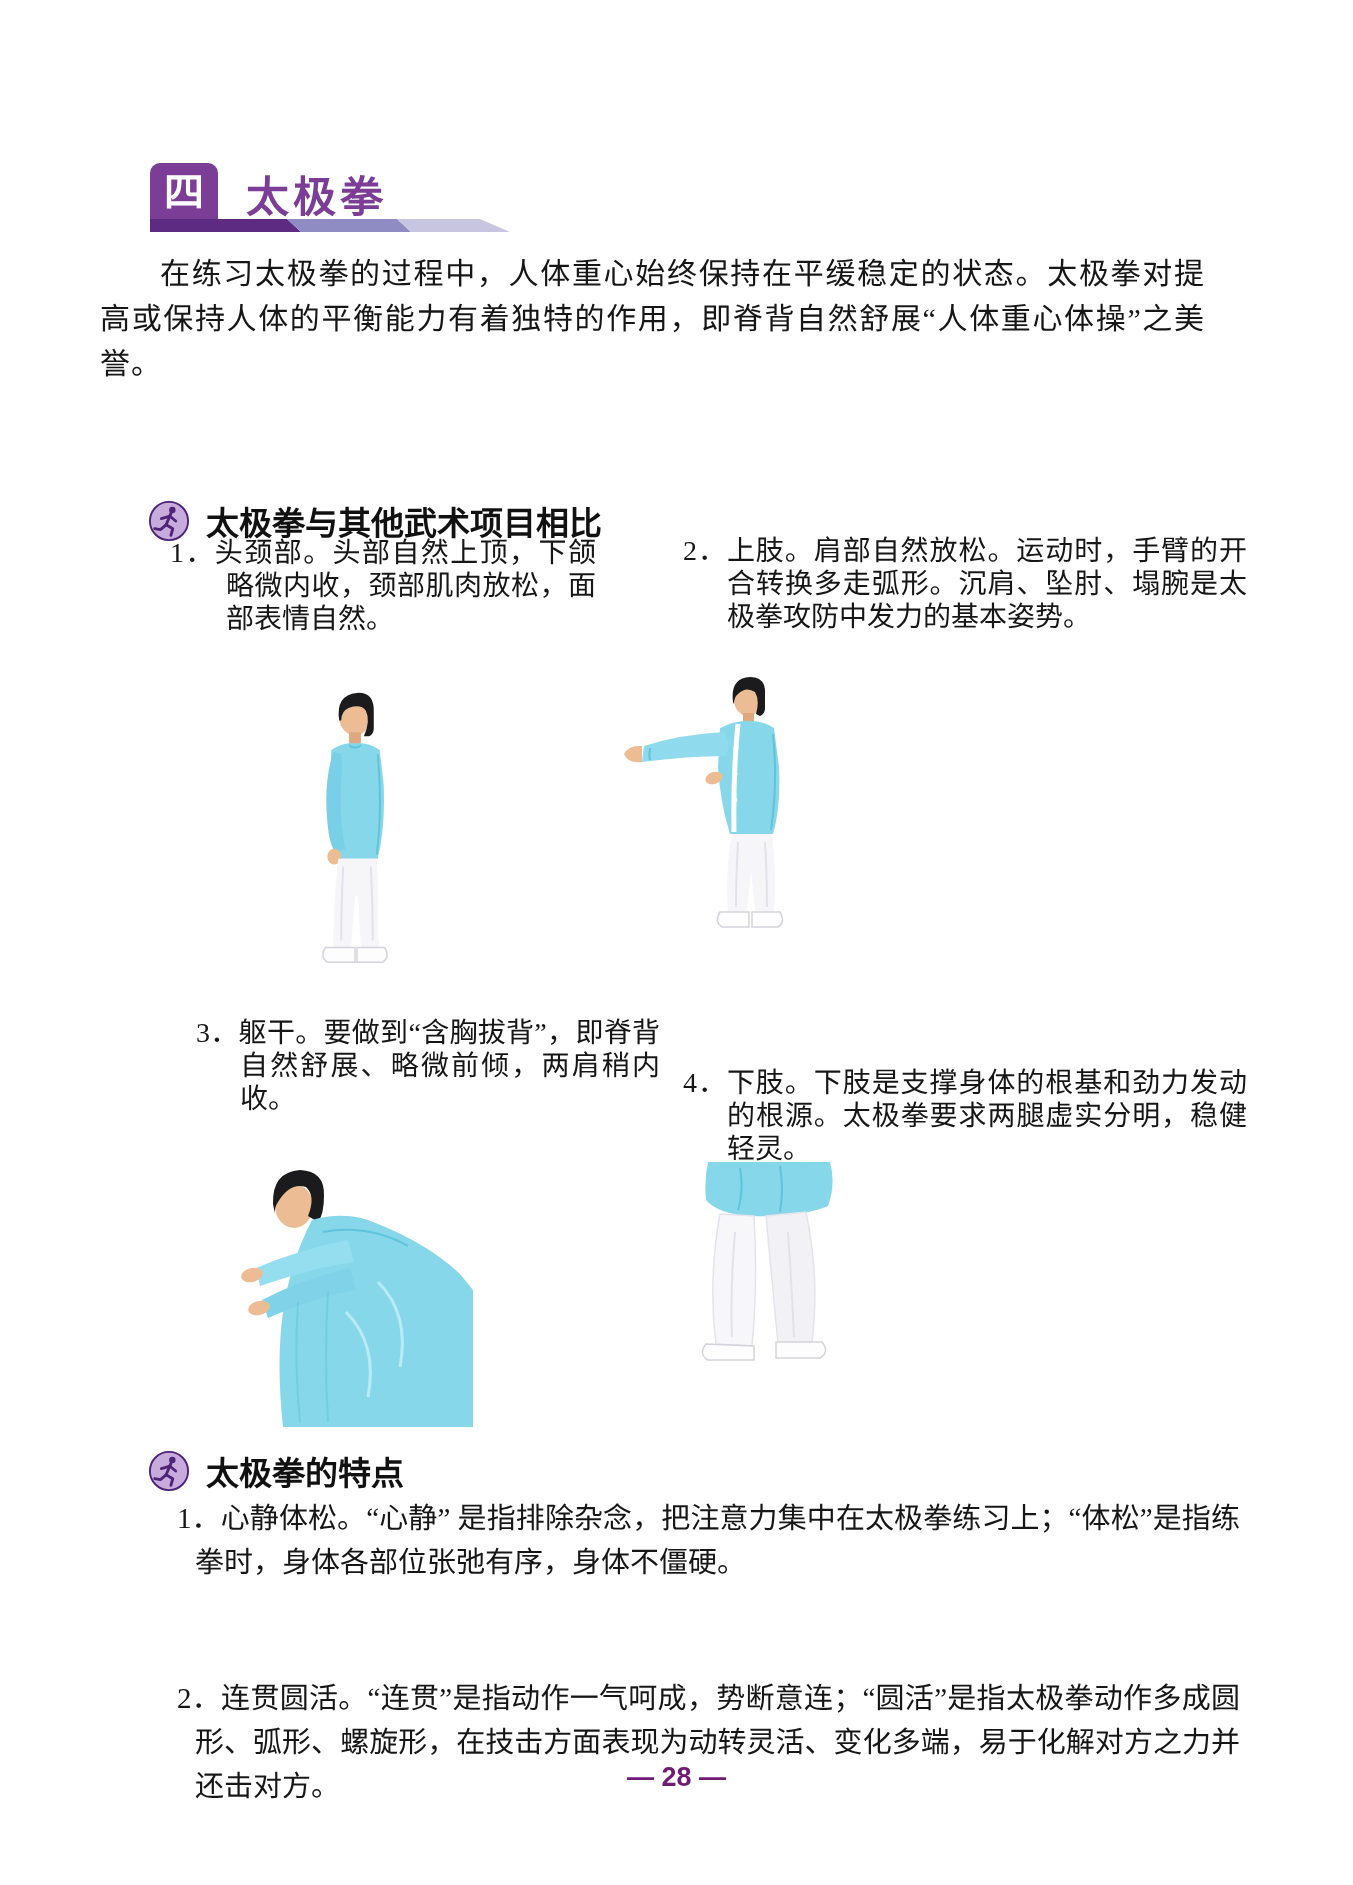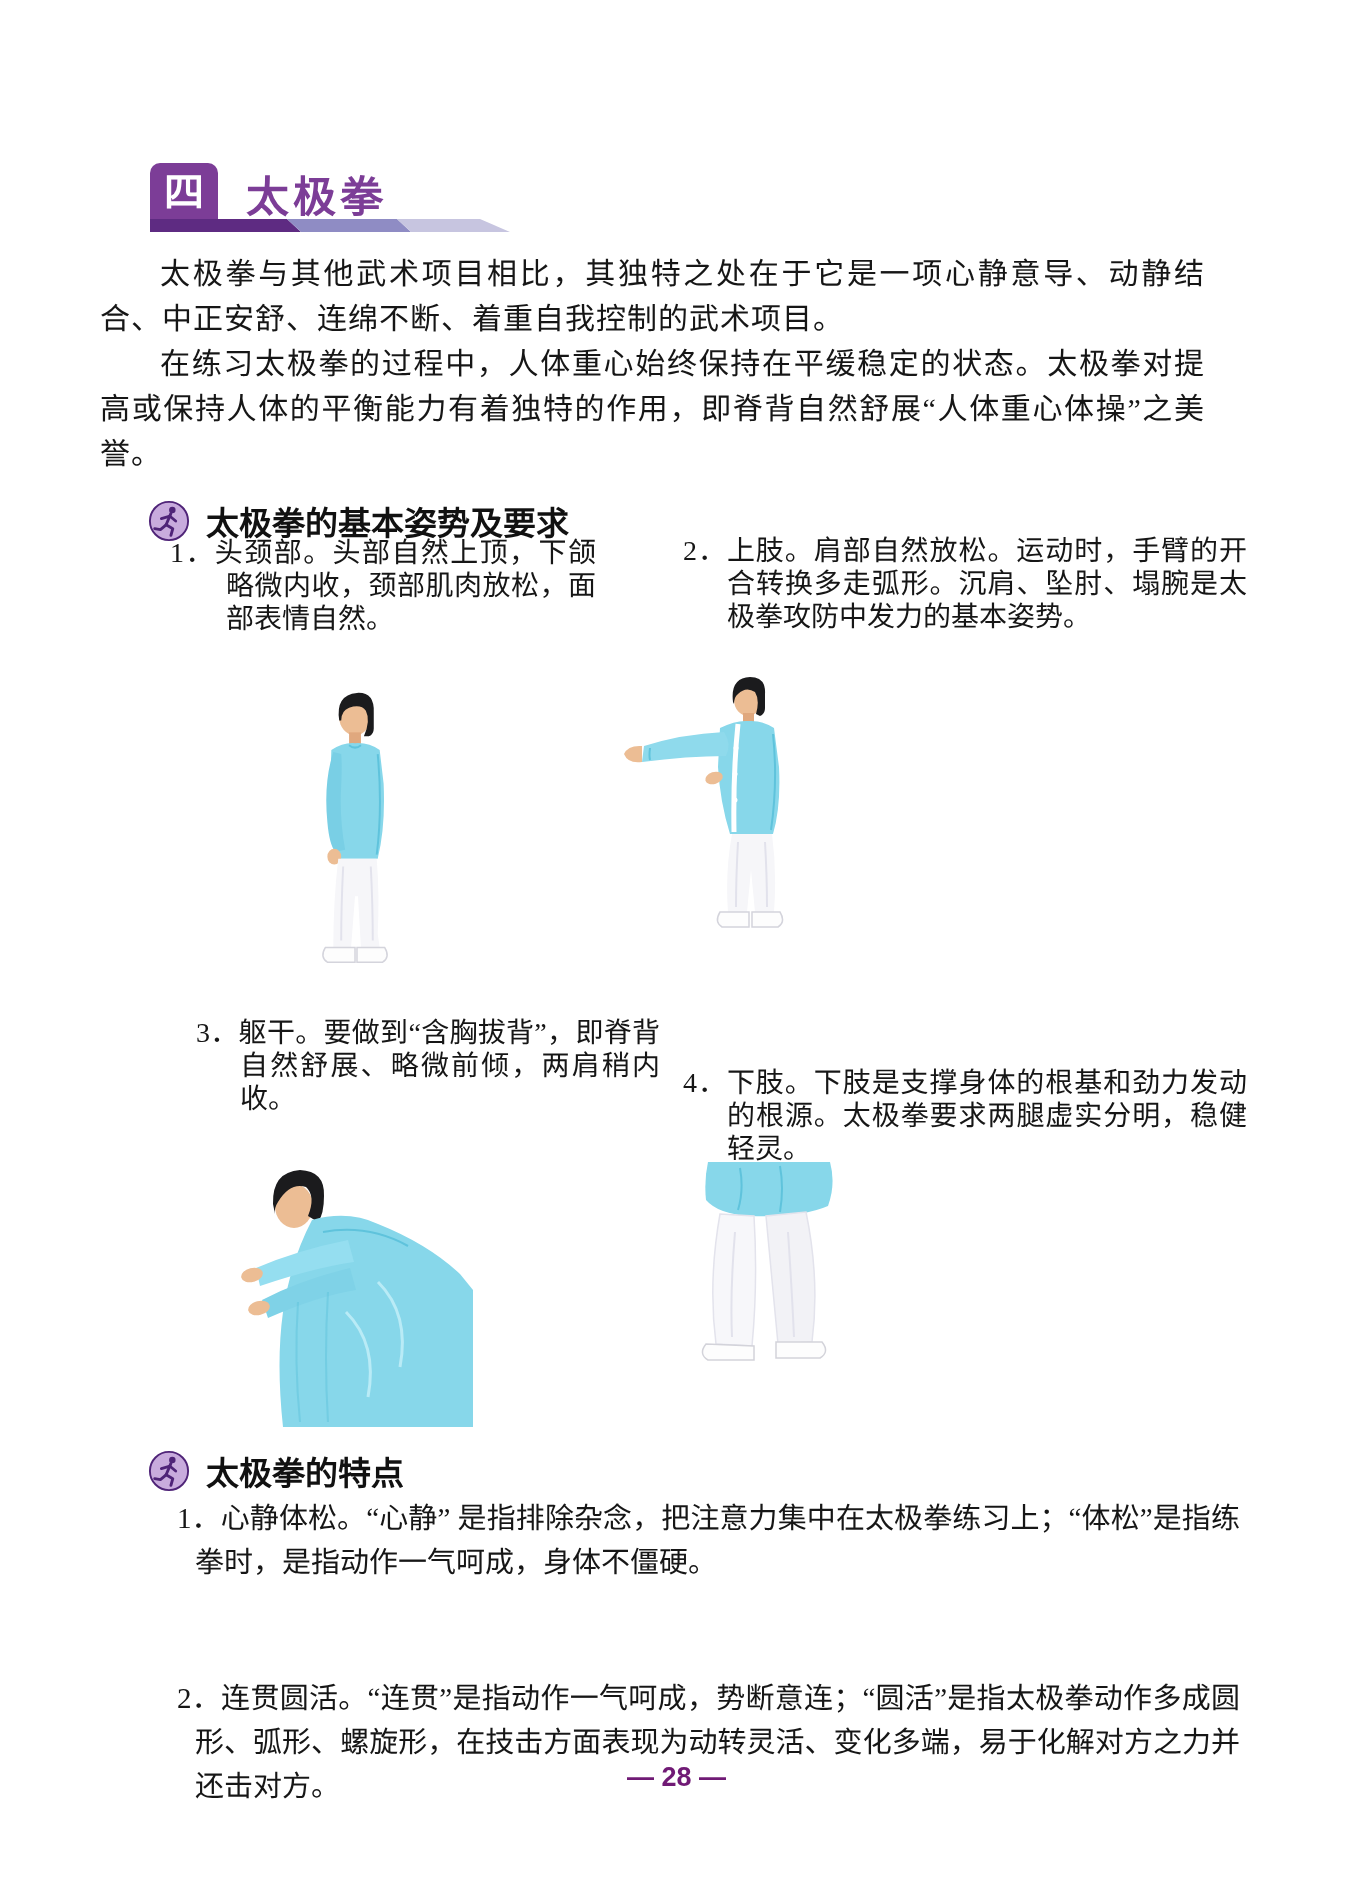--- a/index.html
+++ b/index.html
@@ -77,37 +77,36 @@
     <span class="chapter-num">四</span>
   </div>
   <svg class="header-bar" viewBox="0 0 370 13" aria-hidden="true">
     <polygon points="0,0 137,0 151,13 0,13" fill="#5e2b82"></polygon>
     <polygon points="137,0 247,0 261,13 151,13" fill="#8f8cc4"></polygon>
     <polygon points="247,0 330,0 360,13 261,13" fill="#c7c5e0"></polygon>
   </svg>
   <div class="chapter-title">太极拳</div>
 
   <div class="intro">
-    <p>太极拳与其他武术项目相比，其独特之处在于它是一项心静意导、动静结合、中正安舒、连绵不断、着重自我控制的武术项目。</p>
     <p>在练习太极拳的过程中，人体重心始终保持在平缓稳定的状态。太极拳对提高或保持人体的平衡能力有着独特的作用，即脊背自然舒展“人体重心体操”之美誉。</p>
   </div>
 
   <div class="sec-head" id="sec1-head">
     <svg class="marker" viewBox="0 0 44 44" aria-hidden="true">
       <circle cx="22" cy="22" r="20" fill="#c8abdd" stroke="#4f2478" stroke-width="2"></circle>
       <circle cx="25.5" cy="10.5" r="3.4" fill="#4f2478"></circle>
       <g fill="none" stroke="#4f2478" stroke-width="3" stroke-linecap="round" stroke-linejoin="round">
         <path d="M24,14 L19,26"></path>
         <path d="M23,17 L29,22"></path>
         <path d="M23,17 L14,19.5"></path>
         <path d="M19,26 L26,30 L24,37"></path>
         <path d="M19,26 L13,31 L7,30"></path>
       </g>
     </svg>
-    <span>太极拳的基本姿势及要求</span>
+    <span>太极拳与其他武术项目相比</span>
   </div>
 
   <div class="item" id="item1">
     <span>1．</span><span>头颈部。头部自然上顶，下颌略微内收，颈部肌肉放松，面部表情自然。</span>
   </div>
   <div class="item" id="item2">
     <span>2．</span><span>上肢。肩部自然放松。运动时，手臂的开合转换多走弧形。沉肩、坠肘、塌腕是太极拳攻防中发力的基本姿势。</span>
   </div>
 
   <svg class="photo" id="photo1" viewBox="0 0 150 290" aria-hidden="true">
@@ -184,21 +183,21 @@
         <path d="M23,17 L29,22"></path>
         <path d="M23,17 L14,19.5"></path>
         <path d="M19,26 L26,30 L24,37"></path>
         <path d="M19,26 L13,31 L7,30"></path>
       </g>
     </svg>
     <span>太极拳的特点</span>
   </div>
 
   <div class="feature" id="feature1">
-    <span>1．</span><span>心静体松。“心静” 是指排除杂念，把注意力集中在太极拳练习上；“体松”是指练拳时，是指动作一气呵成，身体不僵硬。</span>
+    <span>1．</span><span>心静体松。“心静” 是指排除杂念，把注意力集中在太极拳练习上；“体松”是指练拳时，身体各部位张弛有序，身体不僵硬。</span>
   </div>
   <div class="feature" id="feature2">
     <span>2．</span><span>连贯圆活。“连贯”是指动作一气呵成，势断意连；“圆活”是指太极拳动作多成圆形、弧形、螺旋形，在技击方面表现为动转灵活、变化多端，易于化解对方之力并还击对方。</span>
   </div>
 
   <div class="page-num">— 28 —</div>
 
 </div>
 
 </body></html>

